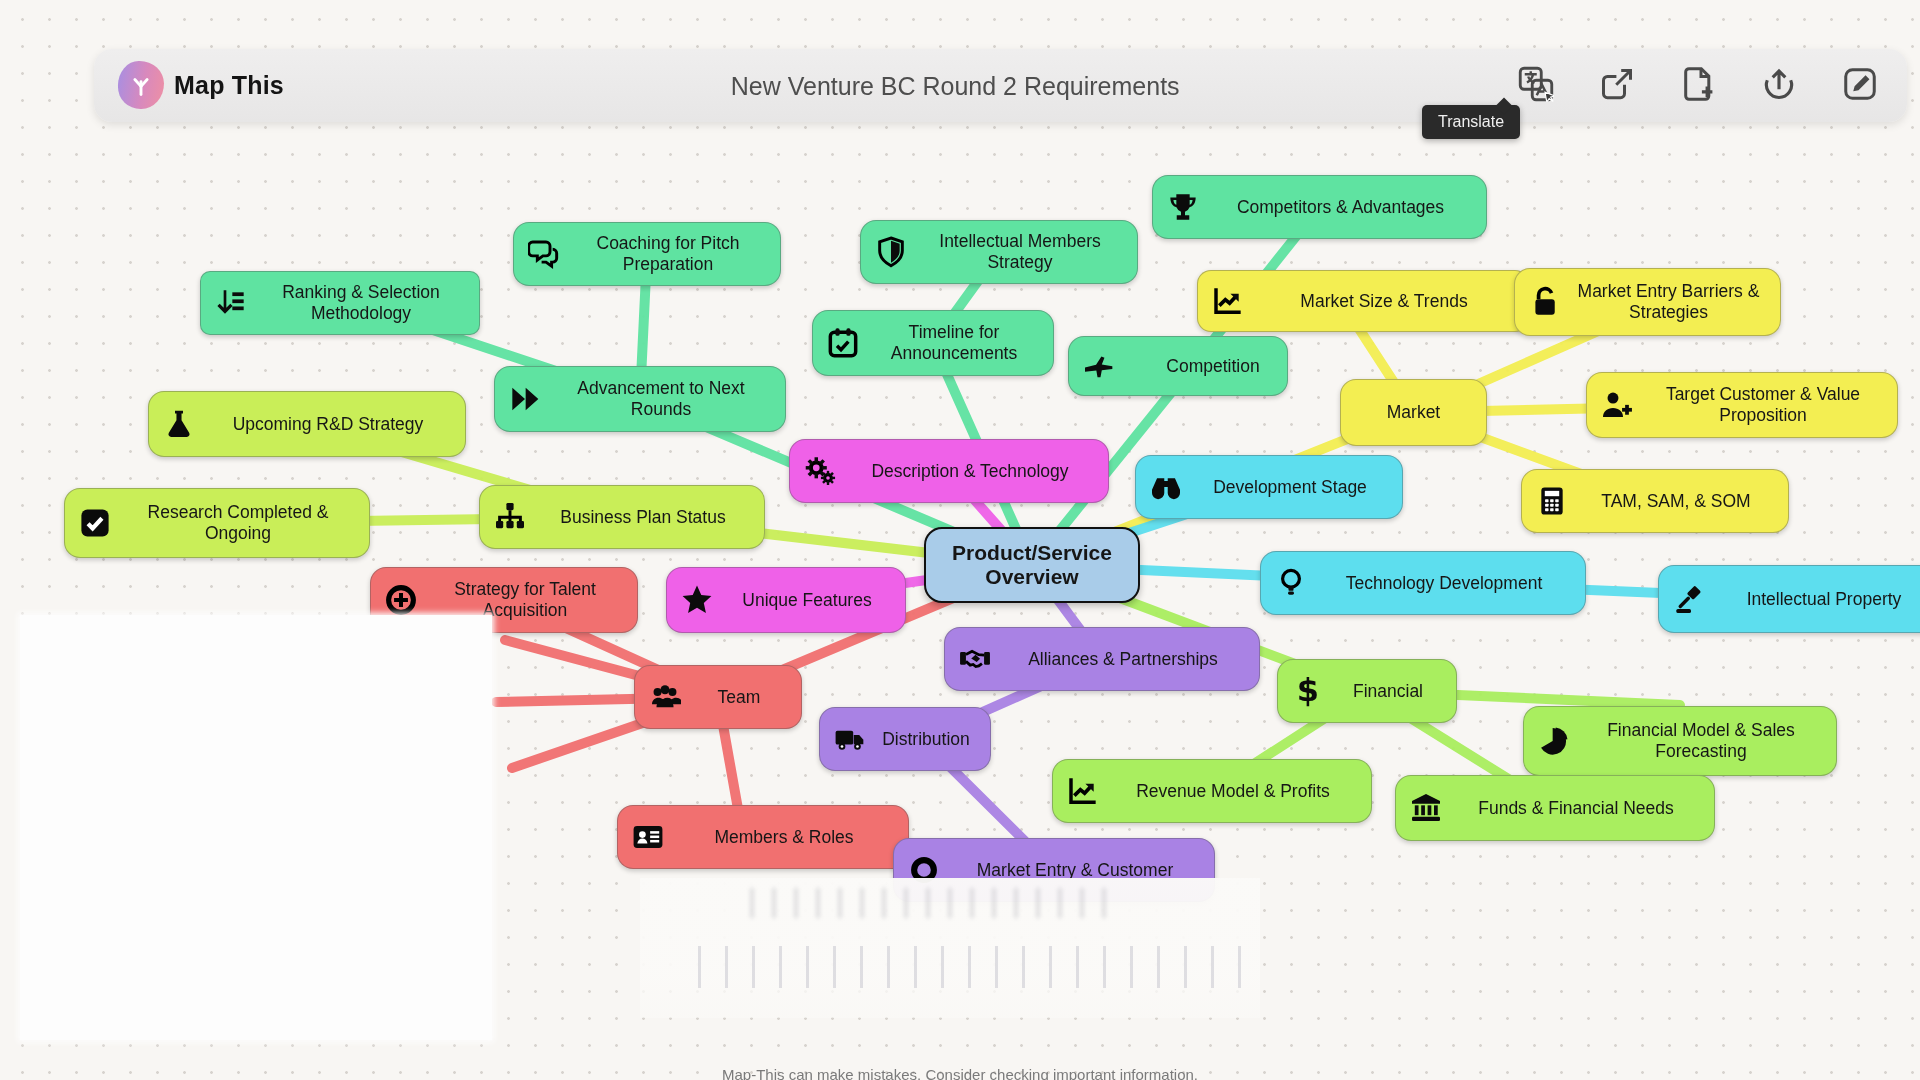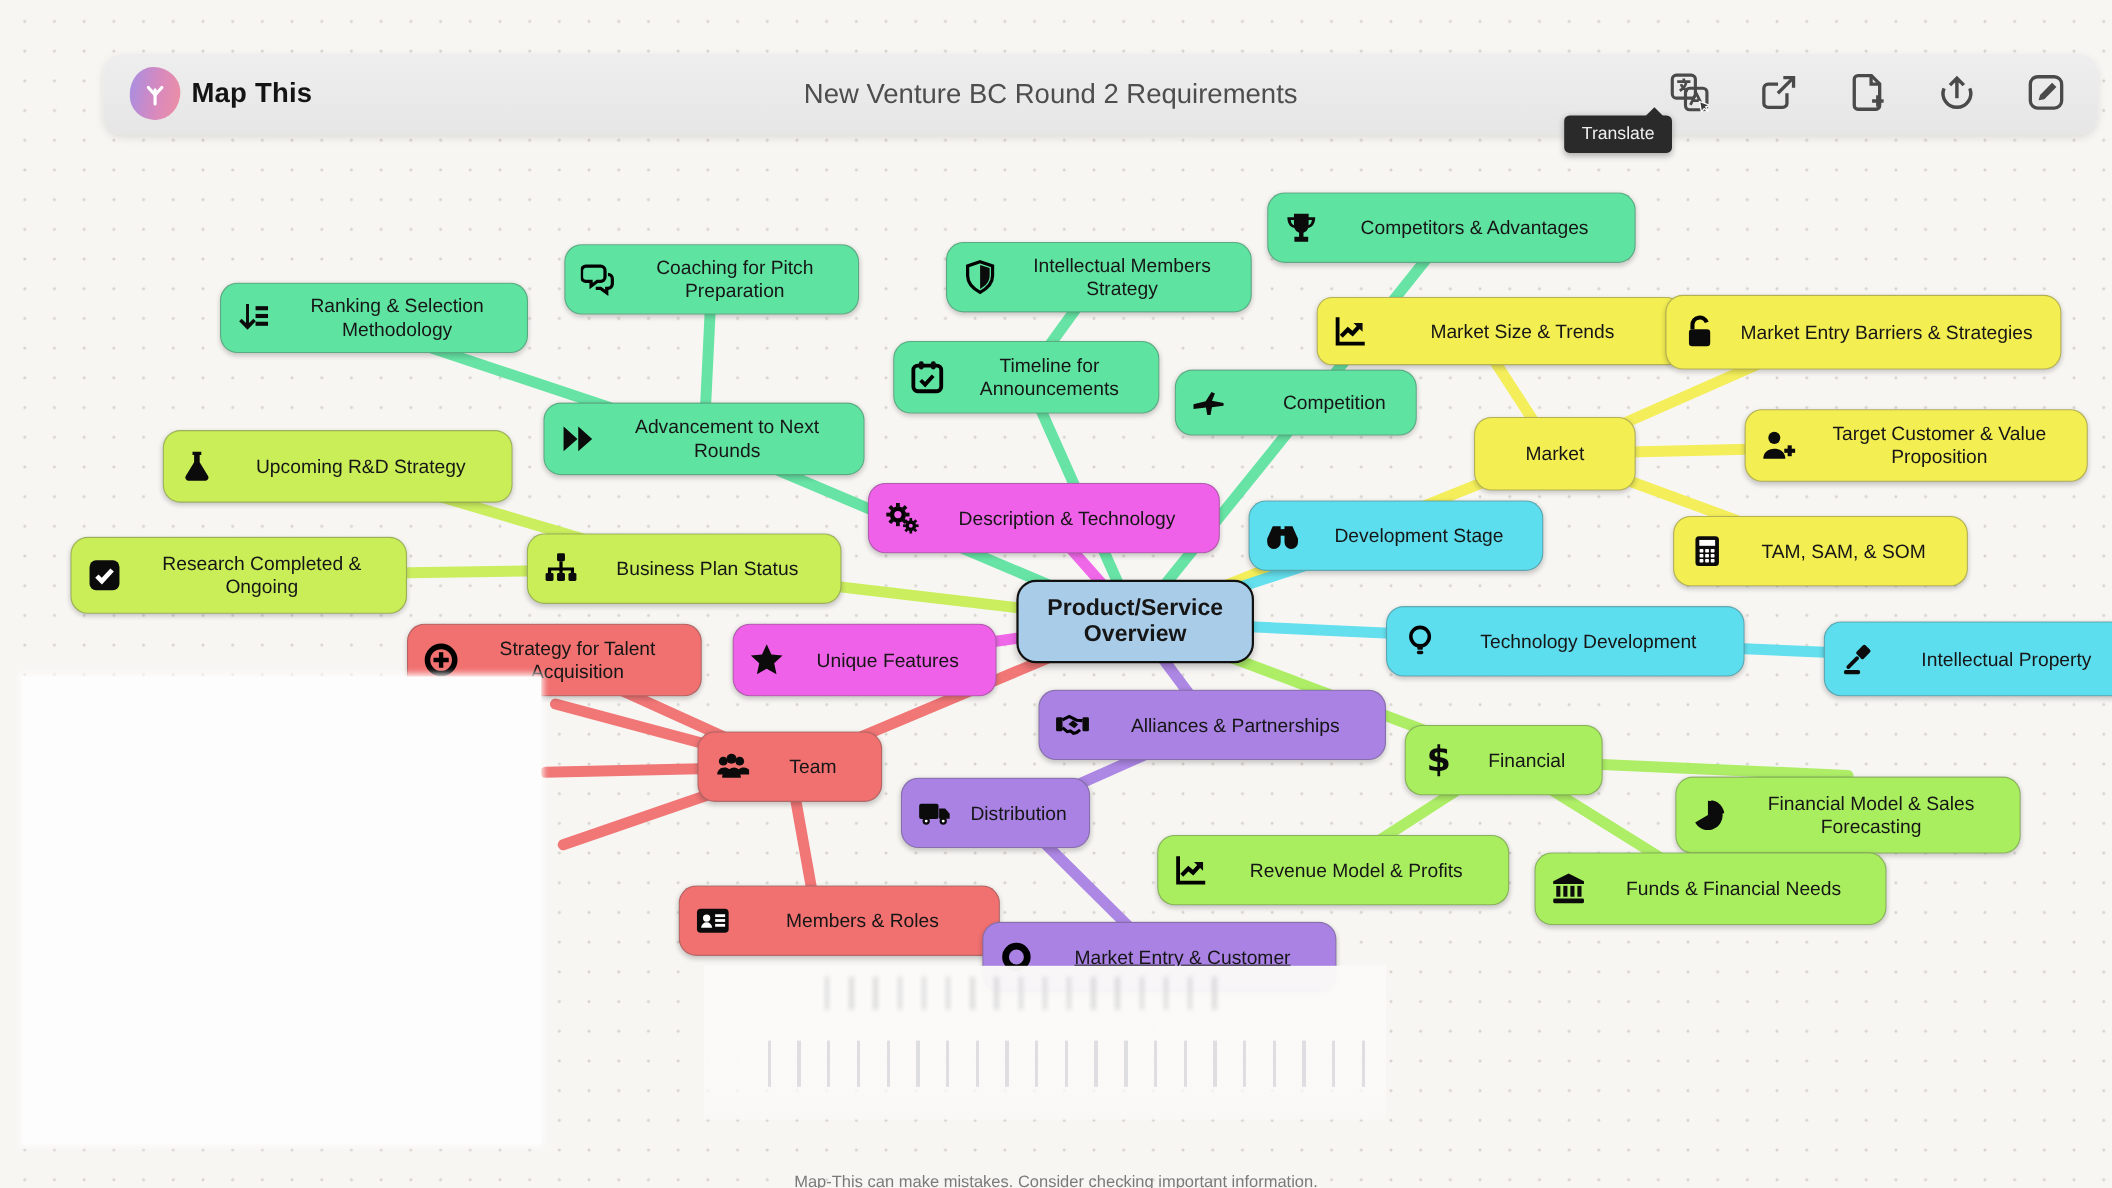--- a/index.html
+++ b/index.html
@@ -104,21 +104,21 @@
     <line x1="922" y1="739" x2="1054" y2="870" stroke="#a982e4" stroke-width="10" stroke-linecap="round" opacity="0.95"></line>
     <line x1="718" y1="697" x2="504" y2="600" stroke="#f17070" stroke-width="10" stroke-linecap="round" opacity="0.95"></line>
     <line x1="718" y1="697" x2="743" y2="837" stroke="#f17070" stroke-width="10" stroke-linecap="round" opacity="0.95"></line>
     <line x1="718" y1="697" x2="1032" y2="565" stroke="#f17070" stroke-width="10" stroke-linecap="round" opacity="0.95"></line>
     <line x1="718" y1="697" x2="505" y2="640" stroke="#f17070" stroke-width="10" stroke-linecap="round" opacity="0.95"></line>
     <line x1="718" y1="697" x2="496" y2="702" stroke="#f17070" stroke-width="10" stroke-linecap="round" opacity="0.95"></line>
     <line x1="718" y1="697" x2="512" y2="768" stroke="#f17070" stroke-width="10" stroke-linecap="round" opacity="0.95"></line>
   </svg>
 
 <div id="nodes">
-    <div class="node" style="left: 200px; top: 257px; width: 280px; min-height: 64px; background: rgb(95, 227, 161);">
+    <div class="node" style="left: 200px; top: 271px; width: 280px; min-height: 64px; background: rgb(95, 227, 161); border-radius: 10px;">
       <span class="nicon">
         <svg width="32" height="32" viewBox="0 0 24 24" fill="#0b0b0b">
           <path d="M6.5 2.5v13l-3-3-1.7 1.7 5.7 5.8 5.7-5.8-1.7-1.7-3 3v-13z"></path>
           <rect x="13" y="4" width="8.5" height="2.8"></rect>
           <rect x="13" y="9.3" width="8.5" height="2.8"></rect>
           <rect x="13" y="14.6" width="8.5" height="2.8"></rect>
         </svg>
       </span>
       <span class="nlabel">Ranking &amp; Selection Methodology</span>
     </div>
@@ -162,21 +162,21 @@
     <div class="node" style="left: 1197px; top: 270px; width: 332px; min-height: 62px; background: rgb(243, 238, 82); border-radius: 14px;">
       <span class="nicon">
         <svg width="32" height="32" viewBox="0 0 24 24" fill="#0b0b0b">
           <path d="M3 2.5v18h18.5" fill="none" stroke="#000" stroke-width="2.6"></path>
           <path d="M5.5 15.5l4.5-4.5 3.2 2.7 5-5.5" fill="none" stroke="#000" stroke-width="2.8"></path>
           <path d="M13.8 6.5h6.2v6z"></path>
         </svg>
       </span>
       <span class="nlabel">Market Size &amp; Trends</span>
     </div>
-    <div class="node" style="left: 1514px; top: 268px; width: 360px; min-height: 68px; background: rgb(243, 238, 82);">
+    <div class="node" style="left: 1514px; top: 268px; width: 267px; min-height: 68px; background: rgb(243, 238, 82);">
       <span class="nicon">
         <svg width="32" height="32" viewBox="0 0 24 24" fill="#0b0b0b">
           <path d="M7.2 10V7a5 5 0 019.7-1.7" fill="none" stroke="#000" stroke-width="2.8"></path>
           <rect x="4.8" y="10" width="14.5" height="11.5" rx="2.2"></rect>
         </svg>
       </span>
       <span class="nlabel">Market Entry Barriers &amp; Strategies</span>
     </div>
     <div class="node" style="left: 494px; top: 366px; width: 292px; min-height: 66px; background: rgb(95, 227, 161);">
       <span class="nicon">
@@ -415,21 +415,21 @@
           <rect x="1.2" y="3.8" width="21.6" height="16.4" rx="2.6"></rect>
           <circle cx="7.8" cy="10.2" r="2.5" fill="#fff"></circle>
           <path d="M4 16.8c.4-2.4 1.9-3.7 3.8-3.7s3.4 1.3 3.8 3.7z" fill="#fff"></path>
           <rect x="13.6" y="7.6" width="6.8" height="1.9" fill="#fff"></rect>
           <rect x="13.6" y="10.9" width="6.8" height="1.9" fill="#fff"></rect>
           <rect x="13.6" y="14.2" width="6.8" height="1.9" fill="#fff"></rect>
         </svg>
       </span>
       <span class="nlabel">Members &amp; Roles</span>
     </div>
-    <div class="node" style="left: 893px; top: 838px; width: 322px; min-height: 64px; background: rgb(169, 130, 228); text-decoration: underline;">
+    <div class="node" style="left: 893px; top: 838px; width: 322px; min-height: 64px; background: rgb(169, 130, 228);">
       <span class="nicon">
         <svg width="32" height="32" viewBox="0 0 24 24" fill="#0b0b0b">
           <circle cx="12" cy="12" r="7.4" fill="none" stroke="#000" stroke-width="4.6"></circle>
         </svg>
       </span>
       <span class="nlabel">Market Entry &amp; Customer</span>
     </div>
   </div>
 
 <div class="white-block"></div>

